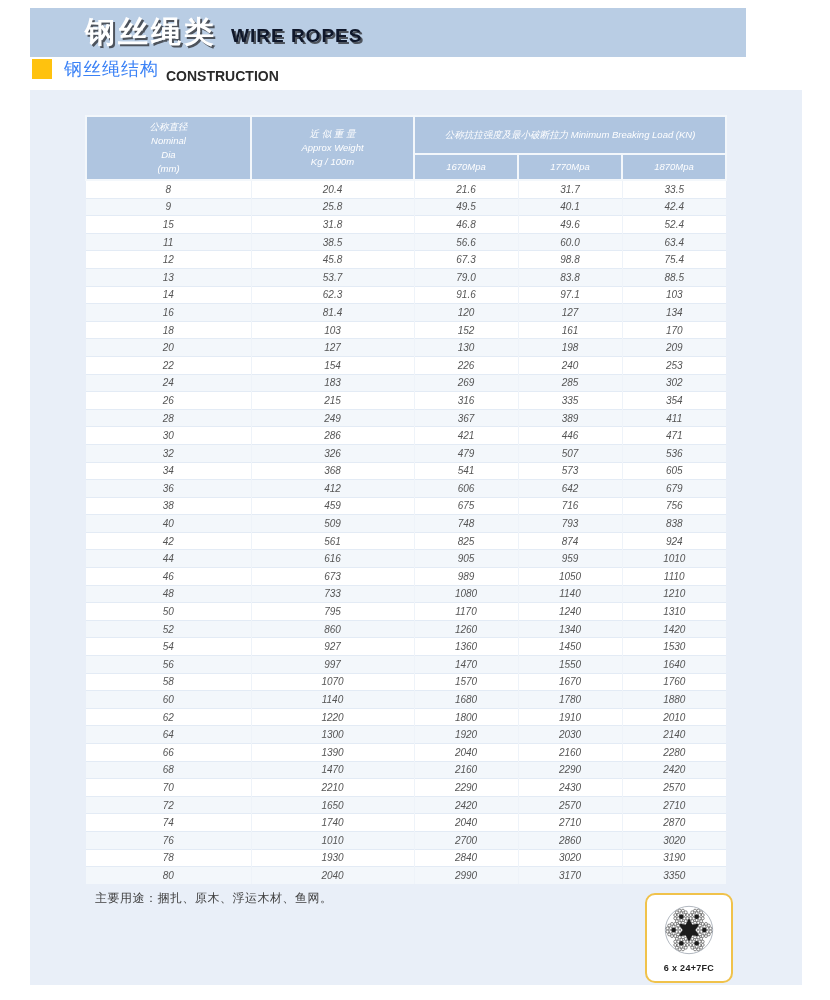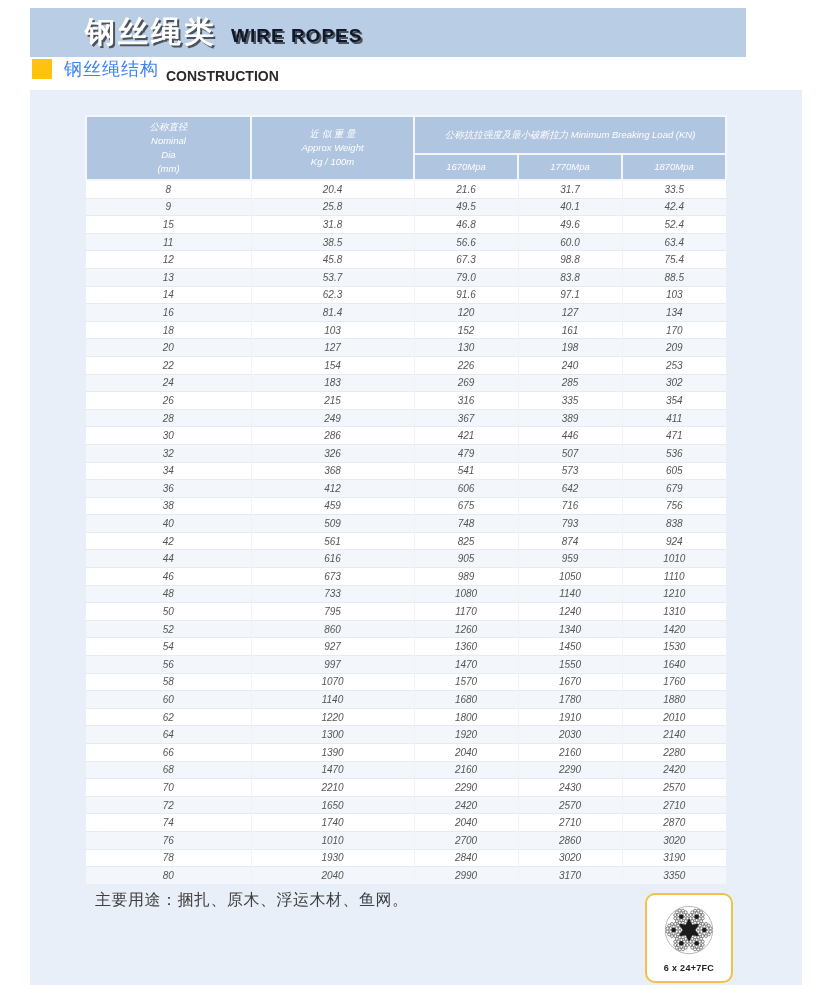--- a/index.html
+++ b/index.html
@@ -42,21 +42,21 @@
   }
   table.spec thead tr.h1{height:38px;}
   table.spec thead tr.h2 th{height:22px;}
   table.spec td{
     background:#ffffff;font-size:10px;color:#555555;text-align:center;
     height:16.6px;padding:0;border-top:1px solid #e3ebf5;border-left:1px solid #eef3f9;
   }
   table.spec td:first-child{border-left:none;}
   table.spec tr.alt td{background:#f3f7fb;}
   .usage{
-    position:absolute;left:65px;top:800px;font-size:16px;color:#3f3f3f;
+    position:absolute;left:65px;top:800px;font-size:12px;color:#3f3f3f;
     letter-spacing:0.5px;
   }
   .diagram{
     position:absolute;left:615px;top:803px;width:88px;height:90px;
     background:#ffffff;border:2px solid #f0c24b;border-radius:10px;
     box-sizing:border-box;text-align:center;padding-top:3px;
   }
   .diagram svg{width:68px;height:64px;display:block;margin:0 auto;}
   .diagram-label{font-size:9px;font-weight:bold;color:#222222;margin-top:1px;letter-spacing:0.3px;}
 </style>

